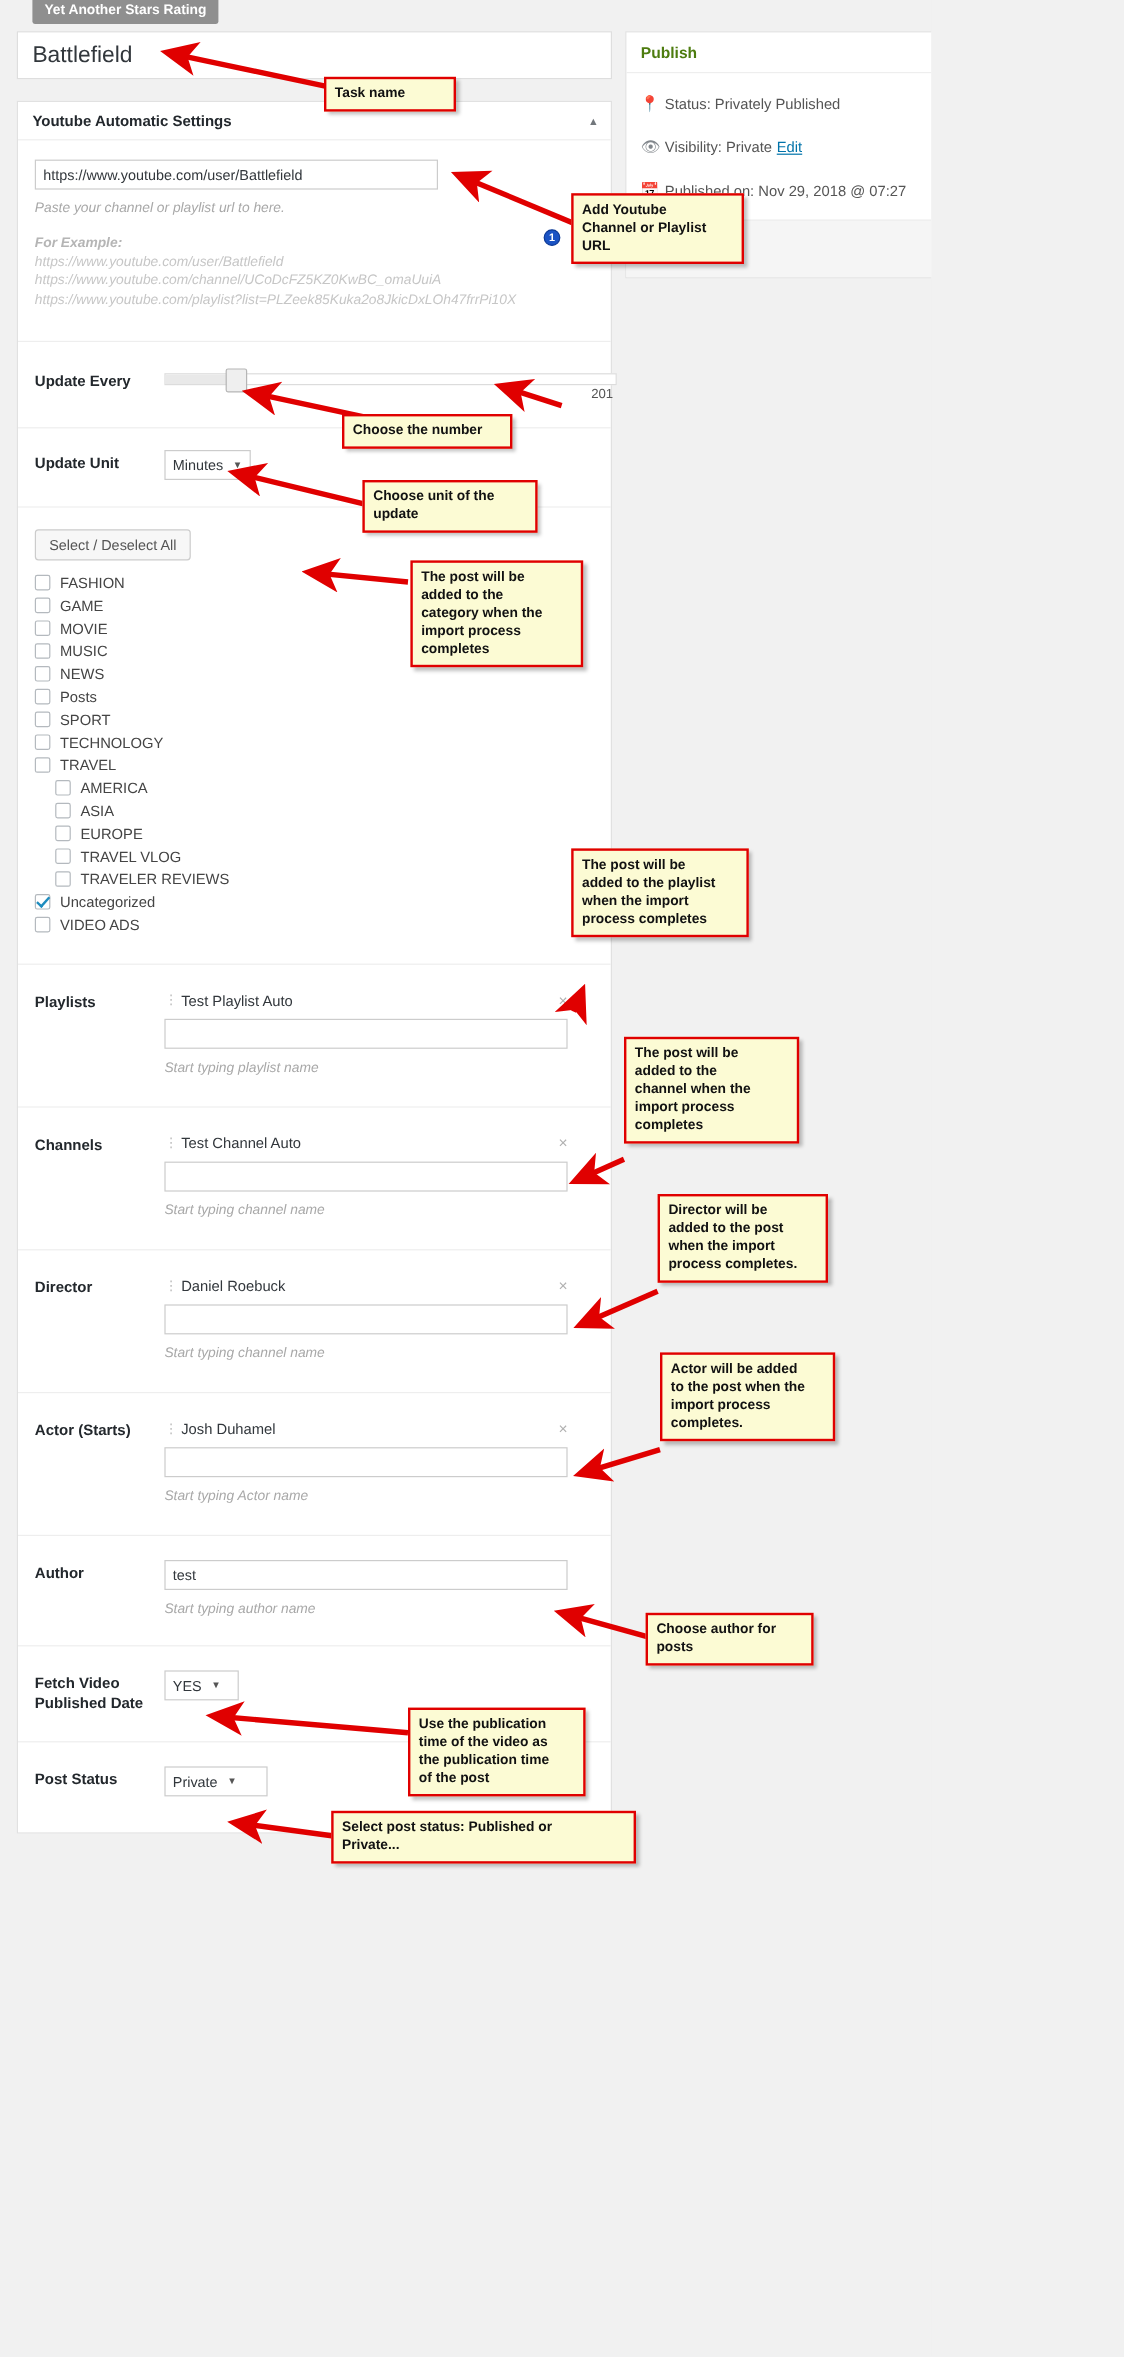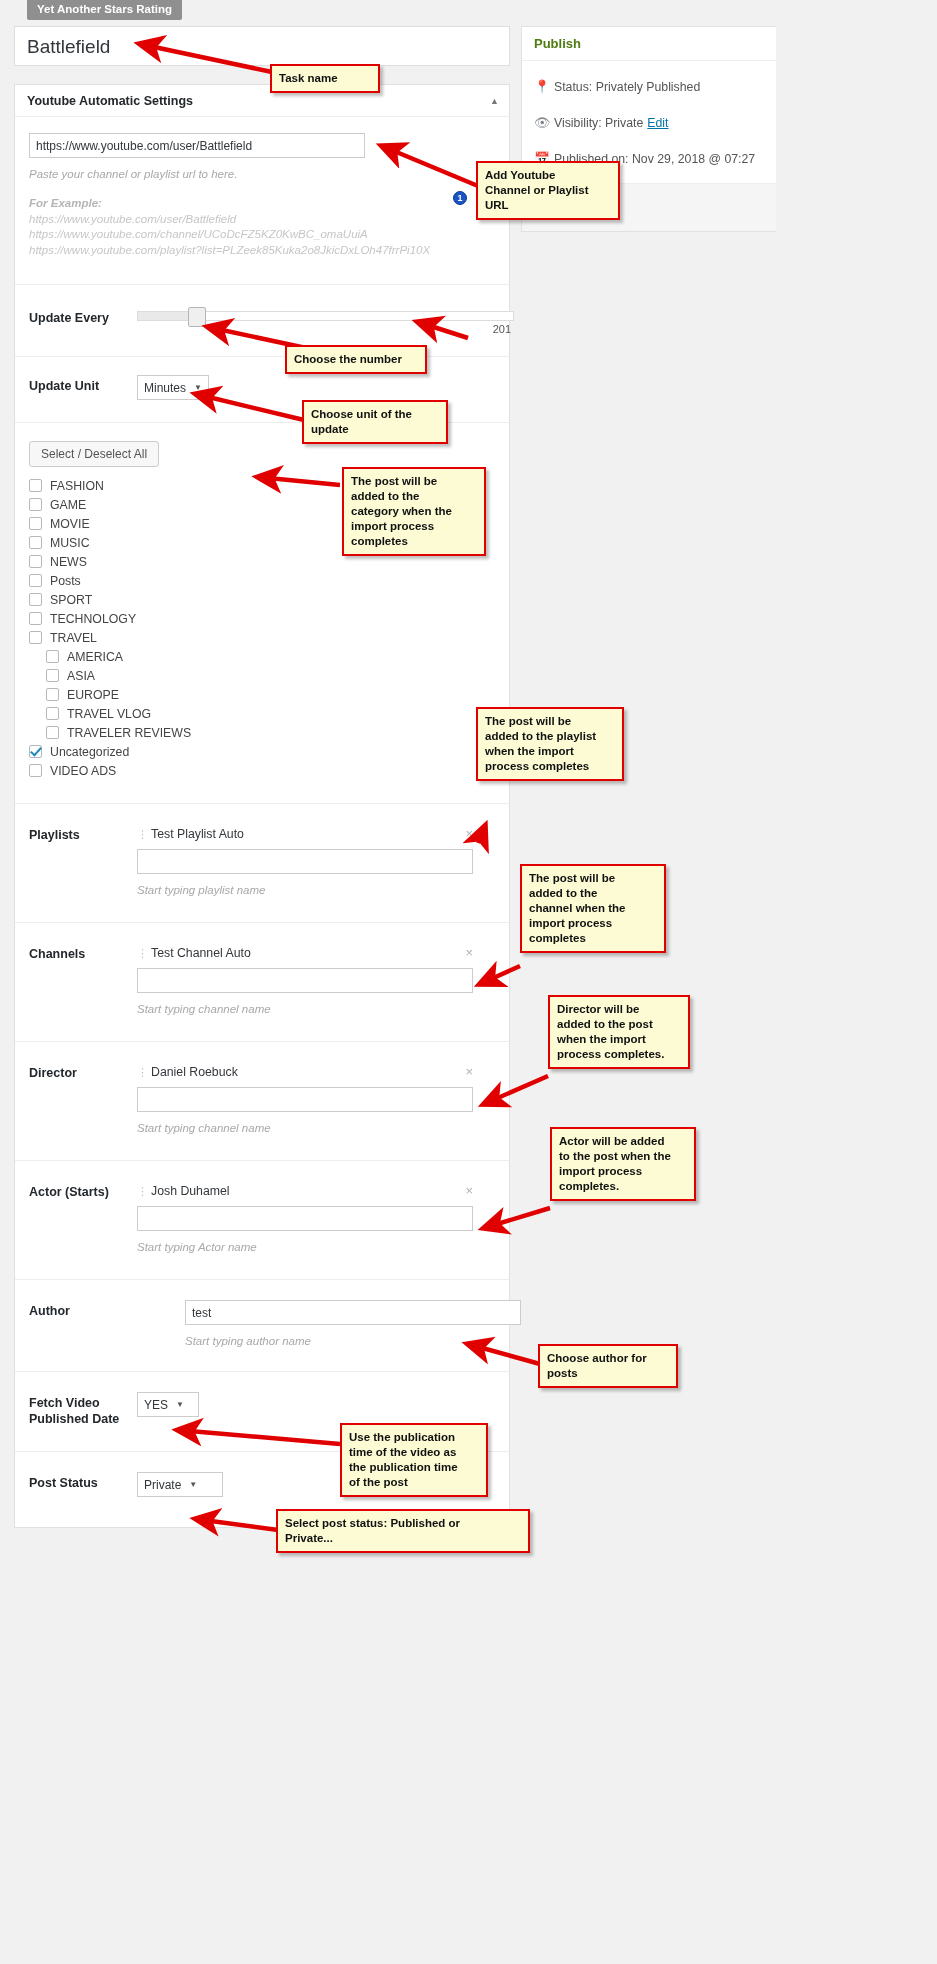--- a/index.html
+++ b/index.html
@@ -506,21 +506,21 @@
             <div class="tag-row">
               <span class="tag-grip">⋮</span>
               <span class="tag-name">Josh Duhamel</span>
               <span class="tag-x">×</span>
             </div>
             <input class="text-input wide-input" style="margin-top: 6px;" value="">
             <div class="hint">Start typing Actor name</div>
           </div>
         </div>
 
-        <div class="field-row" style="padding-top:20px;padding-bottom:22px;gap:48px;">
+        <div class="field-row" style="padding-top:20px;padding-bottom:22px;">
           <div class="field-label">Author</div>
           <div class="field-control">
             <input class="text-input wide-input" value="test" style="">
             <div class="hint">Start typing author name</div>
           </div>
         </div>
 
         <div class="field-row" style="padding-top:20px;padding-bottom:24px;">
           <div class="field-label">Fetch Video Published Date</div>
           <div class="field-control">

